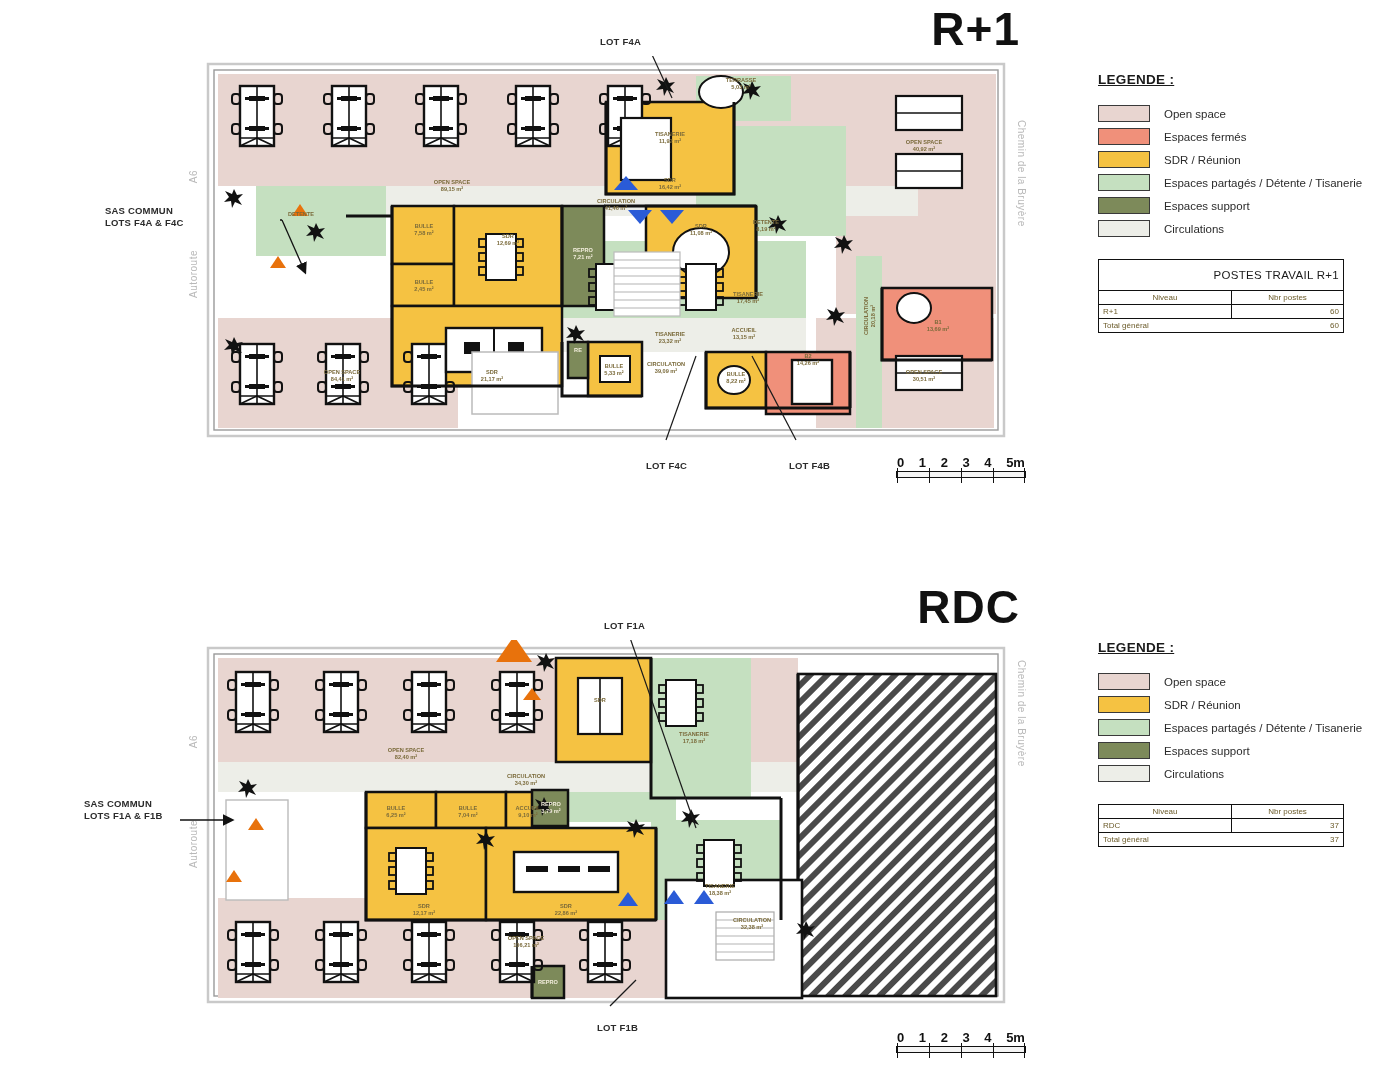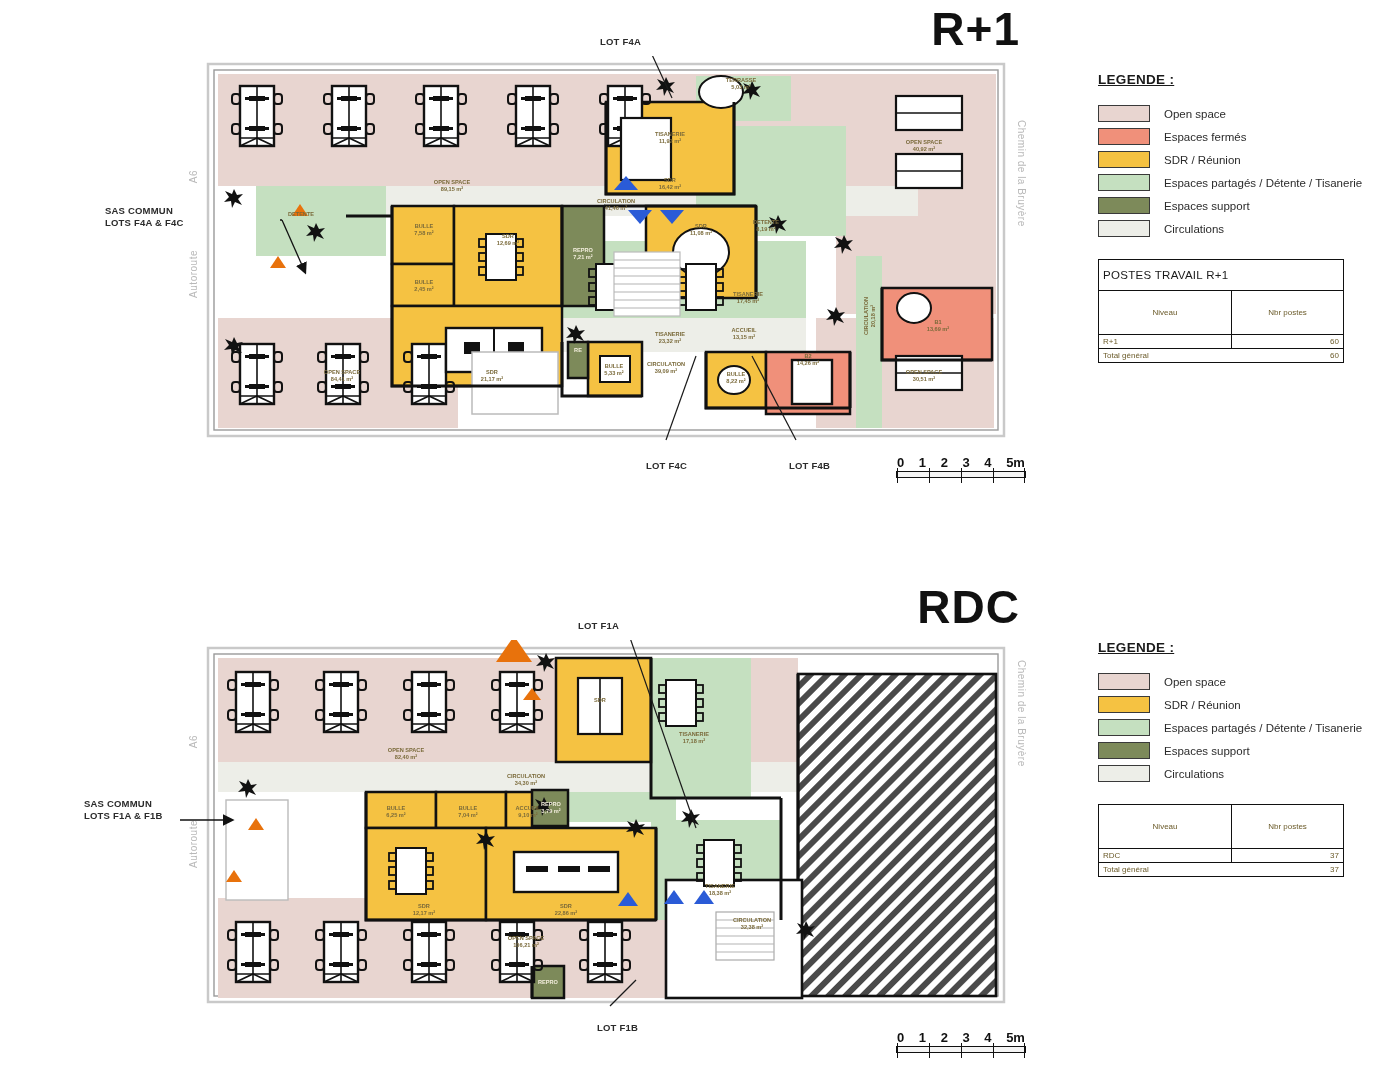--- a/index.html
+++ b/index.html
@@ -100,30 +100,30 @@
 
   
   .posts-table {
     margin-top: 22px;
     width: 246px;
     border: 1.4px solid #111;
     border-collapse: collapse;
     background: #fff;
   }
   .posts-table .tt-title {
-    text-align: left;
+    text-align: right;
     font-size: 11.5px;
     color: #1a1a1a;
     padding: 9px 4px;
     border-bottom: 1.4px solid #111;
     letter-spacing: 0.3px;
   }
   .posts-table .hdr td {
     font-size: 8px; color:#6b5b2a; text-align:center;
-    padding: 17px 3px; border-bottom: 1.1px solid #111; margin-top: 16px;
+    padding: 2px 3px; border-bottom: 1.1px solid #111; margin-top: 16px;
   }
   .posts-table .hdr td:first-child { border-right: 1.1px solid #111; }
   .posts-table .datarow td {
     font-size: 8px; color:#6b5b2a; padding: 2px 4px;
     border-bottom: 1.1px solid #111;
   }
   .posts-table .datarow td:first-child { border-right: 1.1px solid #111; }
   .posts-table .datarow td.num { text-align: right; }
   .posts-table .totalrow td {
     font-size: 8px; color:#6b5b2a; padding: 2px 4px; border: 0;
@@ -606,21 +606,21 @@
         <path d="M432 -8 L500 188"></path>
         <path d="M414 366 L440 340"></path>
       </g>
     </svg>
   </div>
 
   <div class="street-label flip" style="left:188px; top:735px;">A6</div>
   <div class="street-label flip" style="left:188px; top:820px;">Autoroute</div>
   <div class="street-label" style="left:1016px; top:660px;">Chemin de la Bruyère</div>
 
-  <div class="callout" style="left:578px; top:620px;">LOT F1A</div>
+  <div class="callout" style="left:604px; top:620px;">LOT F1A</div>
   <div class="callout" style="left:597px; top:1022px;">LOT F1B</div>
   <div class="callout" style="left:84px; top:798px;">SAS COMMUN
 LOTS F1A &amp; F1B</div>
   <svg style="position:absolute;left:80px;top:795px;width:200px;height:50px;">
     <defs>
         <marker id="ar2" markerWidth="9" markerHeight="9" refX="7" refY="4.5" orient="auto">
           <polygon points="0,0 9,4.5 0,9" fill="#111"></polygon>
         </marker>
       </defs>
     <line x1="100" y1="25" x2="152" y2="25" stroke="#111" stroke-width="1.3" marker-end="url(#ar2)"></line>

